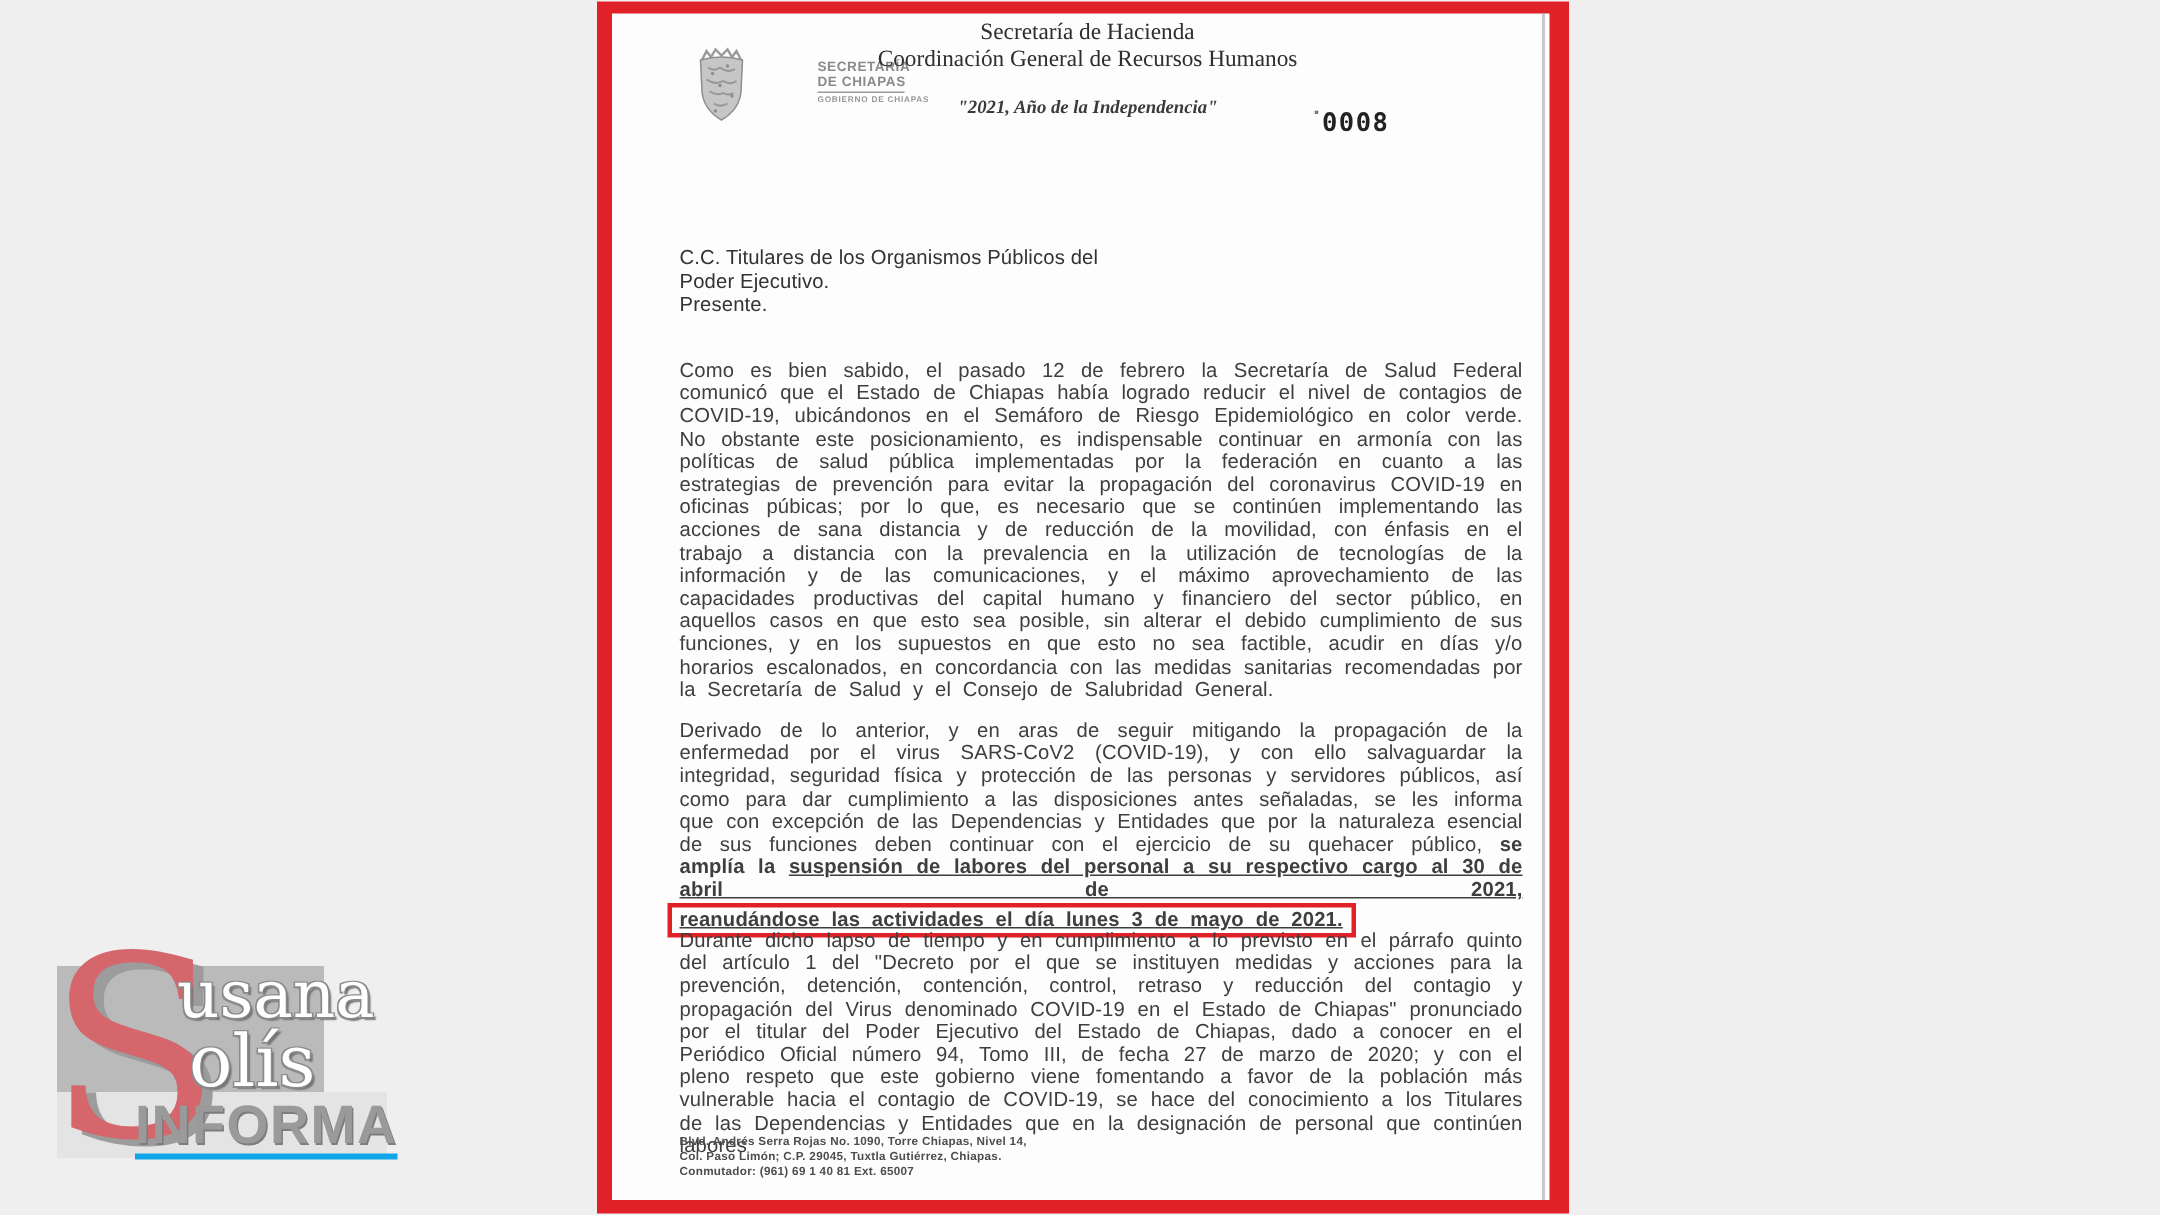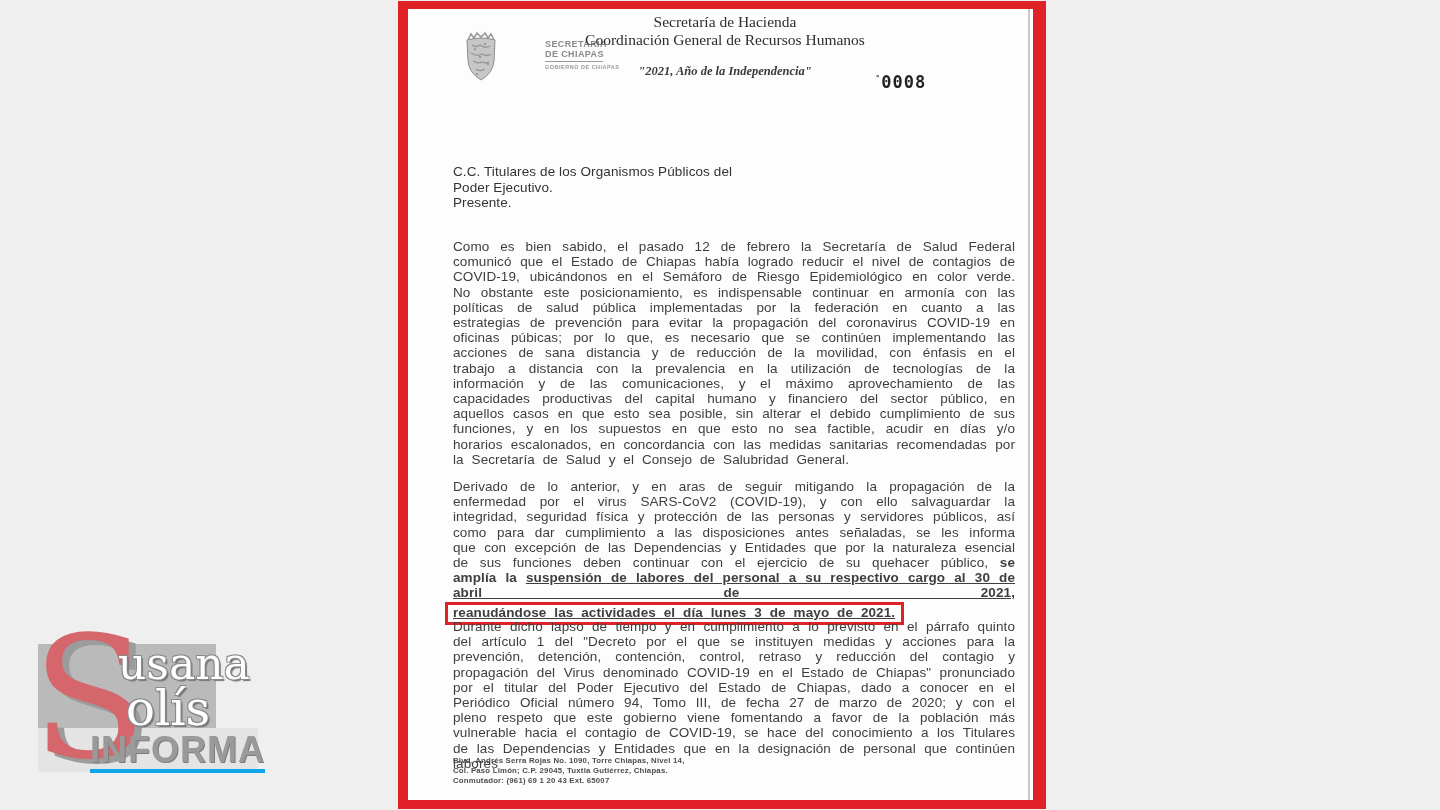--- a/index.html
+++ b/index.html
@@ -116,21 +116,21 @@
     <div class="bodyblock p2">
       <p class="justify-last"><span>Derivado de lo anterior, y en aras de seguir mitigando la propagación de la enfermedad por el virus SARS-CoV2 (COVID-19), y con ello salvaguardar la integridad, seguridad física y protección de las personas y servidores públicos, así como para dar cumplimiento a las disposiciones antes señaladas, se les informa que con excepción de las Dependencias y Entidades que por la naturaleza esencial de sus funciones deben continuar con el ejercicio de su quehacer público, </span><span class="b">se amplía la </span><span class="b u">suspensión de labores del personal a su respectivo cargo al 30 de abril de 2021,</span></p>
       <div class="red-box"><span class="b u">reanudándose las actividades el día lunes 3 de mayo de 2021.</span></div>
     </div>
 
     <p class="bodyblock p3">Durante dicho lapso de tiempo y en cumplimiento a lo previsto en el párrafo quinto del artículo 1 del "Decreto por el que se instituyen medidas y acciones para la prevención, detención, contención, control, retraso y reducción del contagio y propagación del Virus denominado COVID-19 en el Estado de Chiapas" pronunciado por el titular del Poder Ejecutivo del Estado de Chiapas, dado a conocer en el Periódico Oficial número 94, Tomo III, de fecha 27 de marzo de 2020; y con el pleno respeto que este gobierno viene fomentando a favor de la población más vulnerable hacia el contagio de COVID-19, se hace del conocimiento a los Titulares de las Dependencias y Entidades que en la designación de personal que continúen labores</p>
 
     <div class="footer">
       <div>Blvd. Andrés Serra Rojas No. 1090, Torre Chiapas, Nivel 14,</div>
       <div>Col. Paso Limón; C.P. 29045, Tuxtla Gutiérrez, Chiapas.</div>
-      <div>Conmutador: (961) 69 1 20 43 Ext. 65007</div>
+      <div>Conmutador: (961) 69 1 40 81 Ext. 65007</div>
     </div>
   </div>
 </div>
 
 <div class="watermark">
   <div class="wm-top"></div>
   <div class="wm-bottom"></div>
   <div class="wm-s">S</div>
   <div class="wm-word wm-olis">olís</div>
   <div class="wm-word wm-usana">usana</div>

